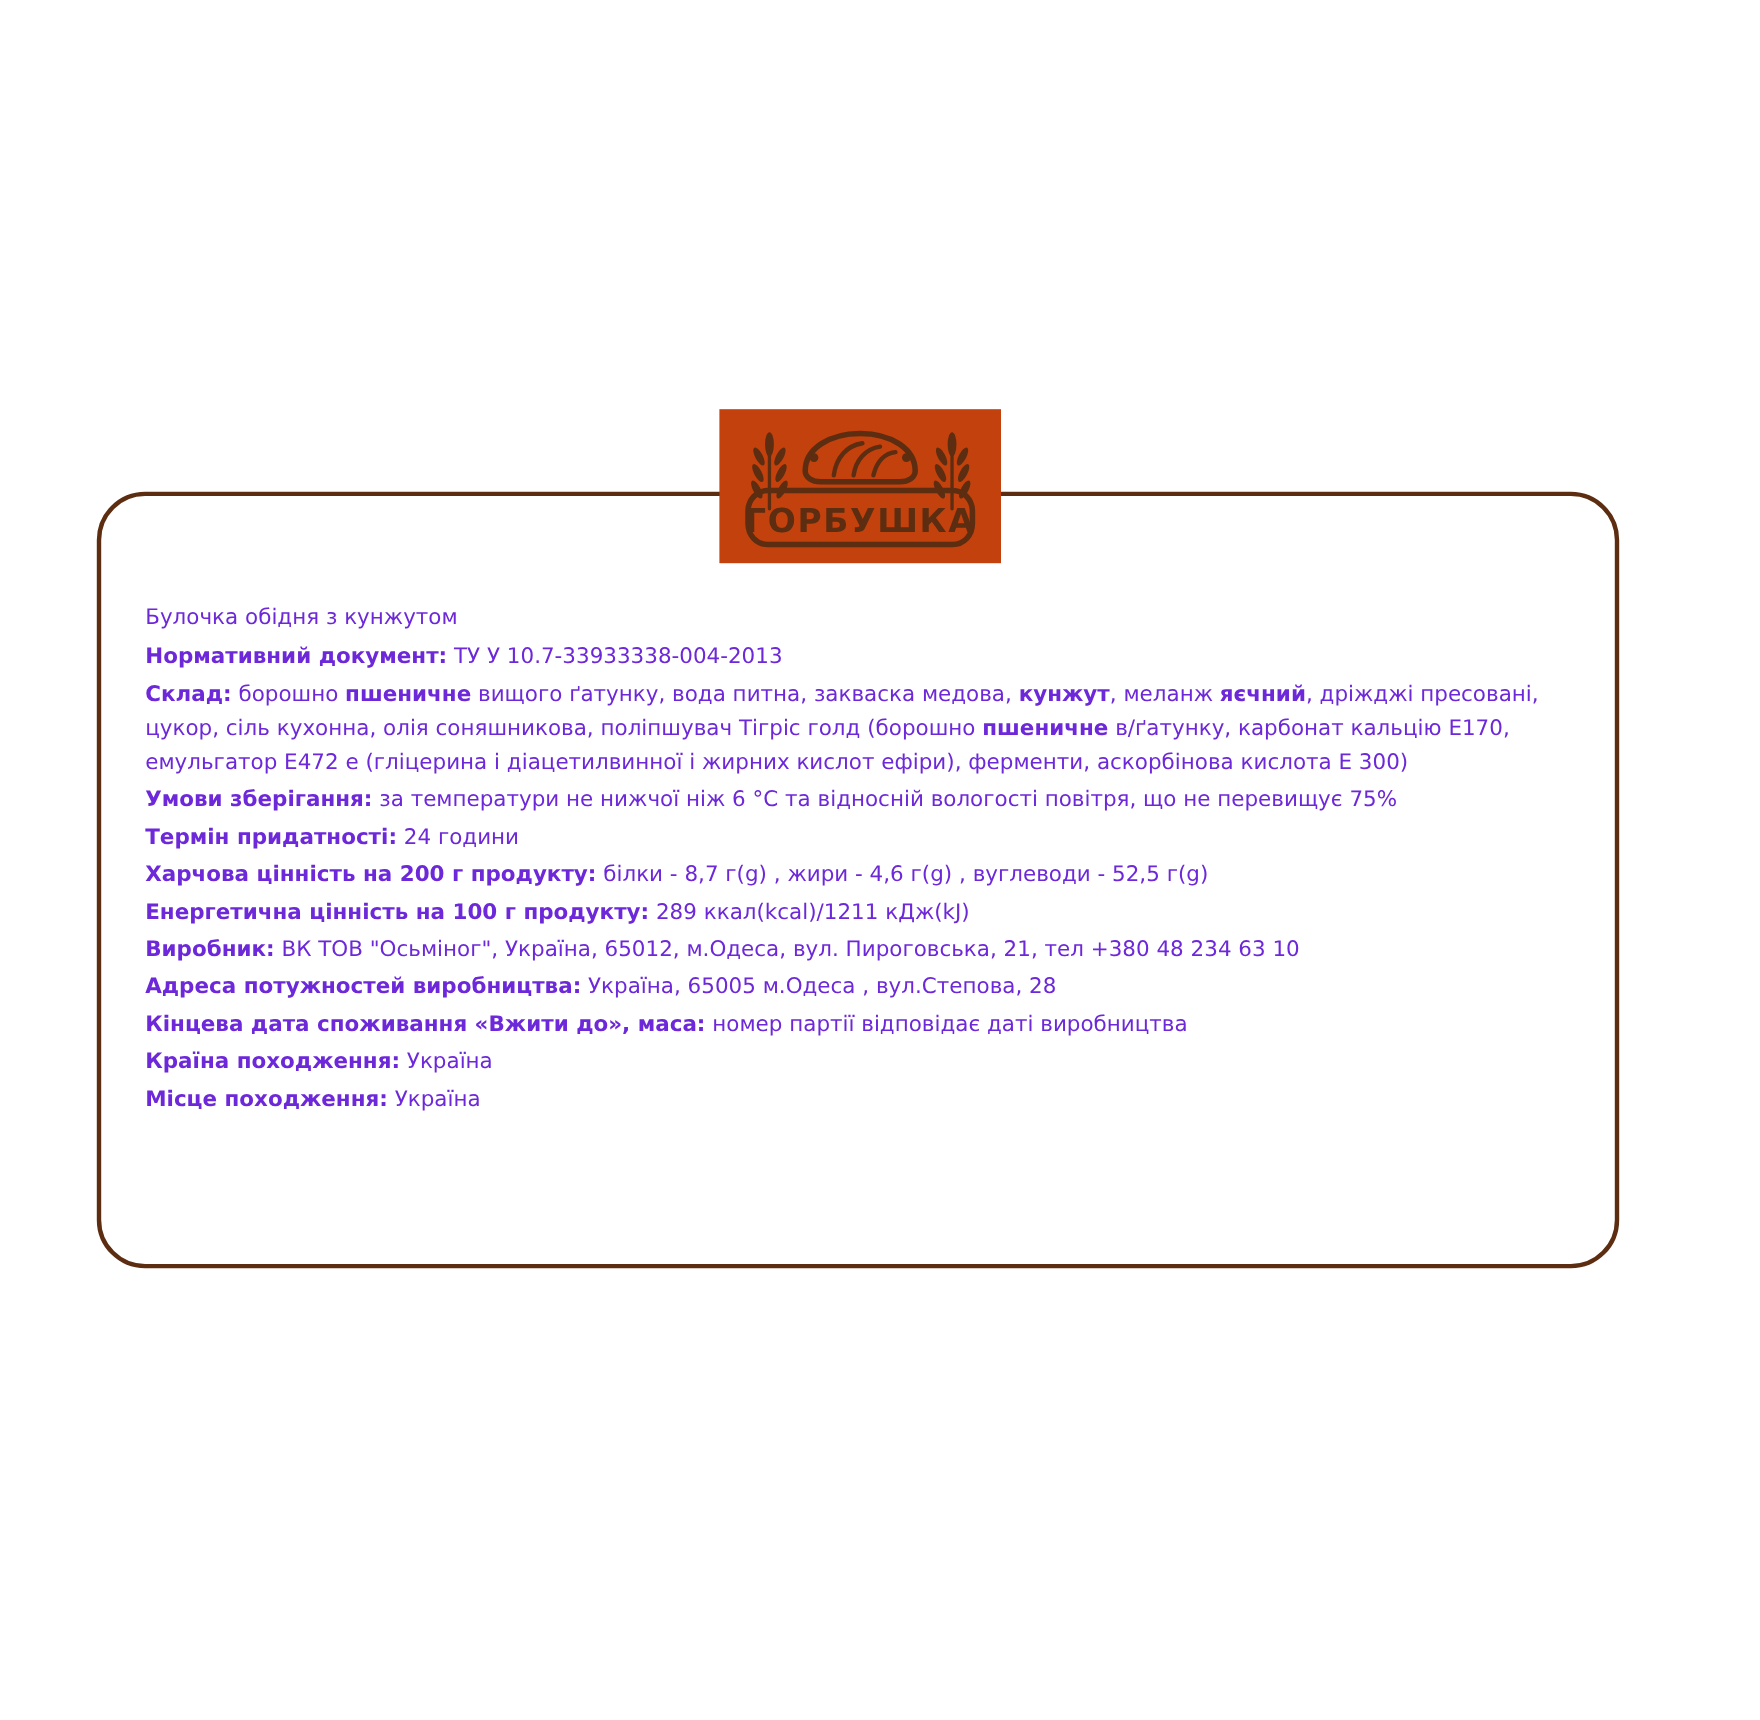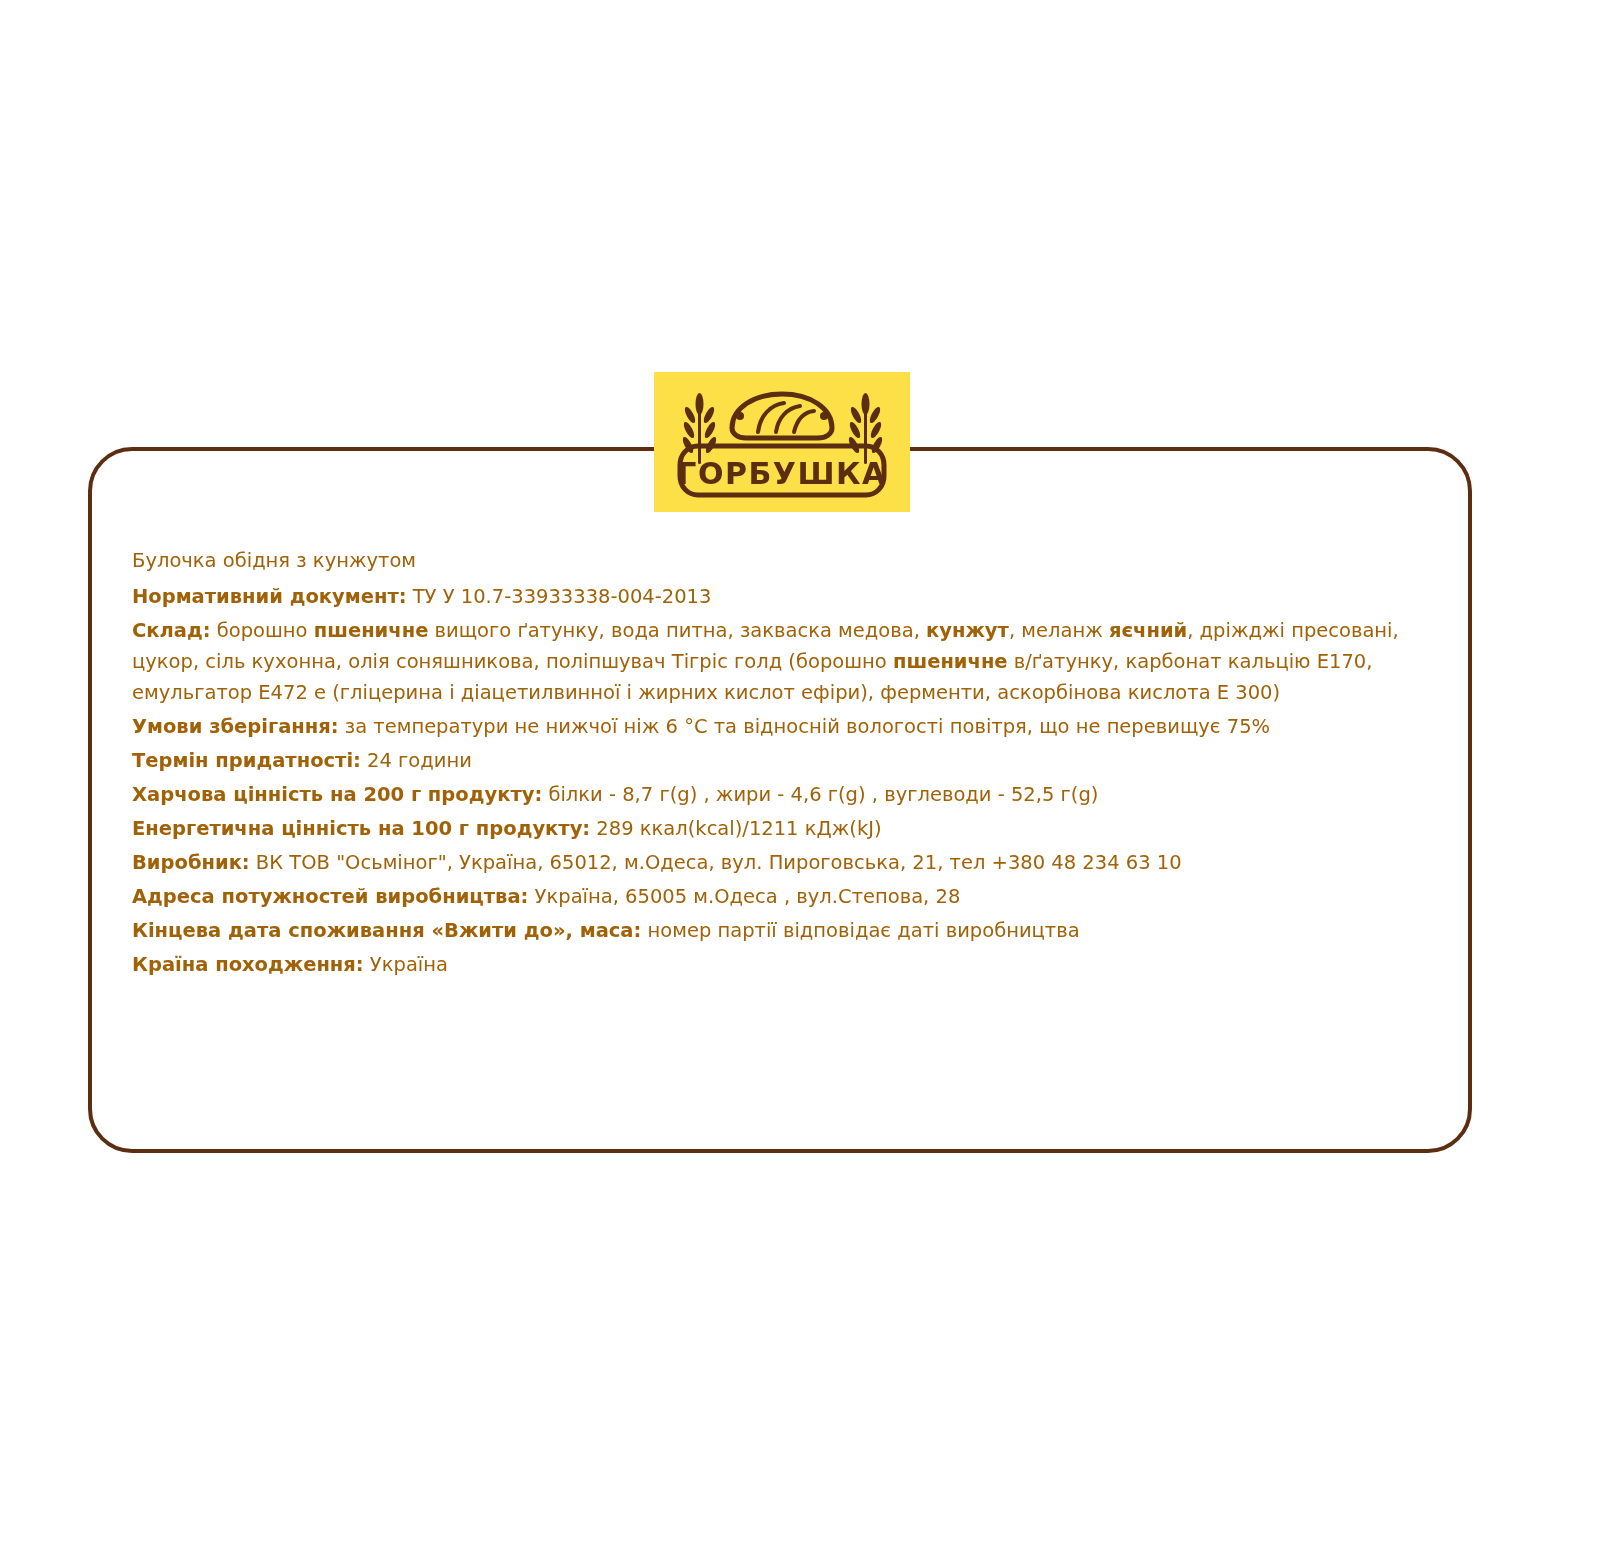--- a/index.html
+++ b/index.html
@@ -29,34 +29,34 @@
     background: #ffffff;
   }
 
   
   #logo-block {
     position: absolute;
     left: 654px;
     top: 372px;
     width: 256px;
     height: 140px;
-    background: #fde047;
+    background: #c2410c;
     z-index: 5;
   }
   #logo-svg { display: block; }
 
   
   #label-text {
     position: absolute;
     left: 132px;
     top: 545px;
     width: 1290px;
     font-size: 19.5px;
     line-height: 31px;
-    color: #a16207;
+    color: #6d28d9;
   }
   .row {
     margin: 0 0 3px 0;
   }
   .row b { font-weight: bold; text-align: right; }
   .first-line { margin-bottom: 5px; }
 </style>
 </head>
 <body>
 
@@ -107,14 +107,15 @@
       <p class="row"><b>Нормативний документ:</b><span> ТУ У 10.7-33933338-004-2013</span></p>
       <p class="row"><b>Склад:</b><span> борошно <b>пшеничне</b> вищого ґатунку, вода питна,  закваска медова, <b>кунжут</b>, меланж <b>яєчний</b>, дріжджі пресовані, цукор, сіль кухонна, олія соняшникова,  поліпшувач Тігріс  голд (борошно <b>пшеничне</b> в/ґатунку, карбонат кальцію Е170, емульгатор Е472 е (гліцерина і діацетилвинної і жирних кислот ефіри), ферменти, аскорбінова кислота Е 300)</span></p>
       <p class="row"><b>Умови зберігання:</b><span> за температури не нижчої ніж 6 °С та відносній вологості повітря, що не перевищує 75%</span></p>
       <p class="row"><b>Термін придатності:</b><span>  24 години</span></p>
       <p class="row"><b>Харчова цінність на 200 г продукту:</b><span> білки - 8,7 г(g) , жири - 4,6  г(g) , вуглеводи - 52,5 г(g)</span></p>
       <p class="row"><b>Енергетична цінність на 100 г продукту:</b><span> 289 ккал(kcal)/1211 кДж(kJ)</span></p>
       <p class="row"><b>Виробник:</b><span> ВК ТОВ "Осьміног", Україна,  65012, м.Одеса, вул. Пироговська, 21, тел  +380 48 234 63 10</span></p>
       <p class="row"><b>Адреса потужностей виробництва:</b><span> Україна, 65005 м.Одеса , вул.Степова, 28</span></p>
       <p class="row"><b>Кінцева дата споживання «Вжити до», маса:</b><span> номер партії відповідає даті виробництва</span></p>
       <p class="row"><b>Країна походження:</b><span> Україна</span></p>
+      <p class="row"><b>Місце походження:</b><span>  Україна</span></p>
     </div>
 </div>
 
 </body></html>

